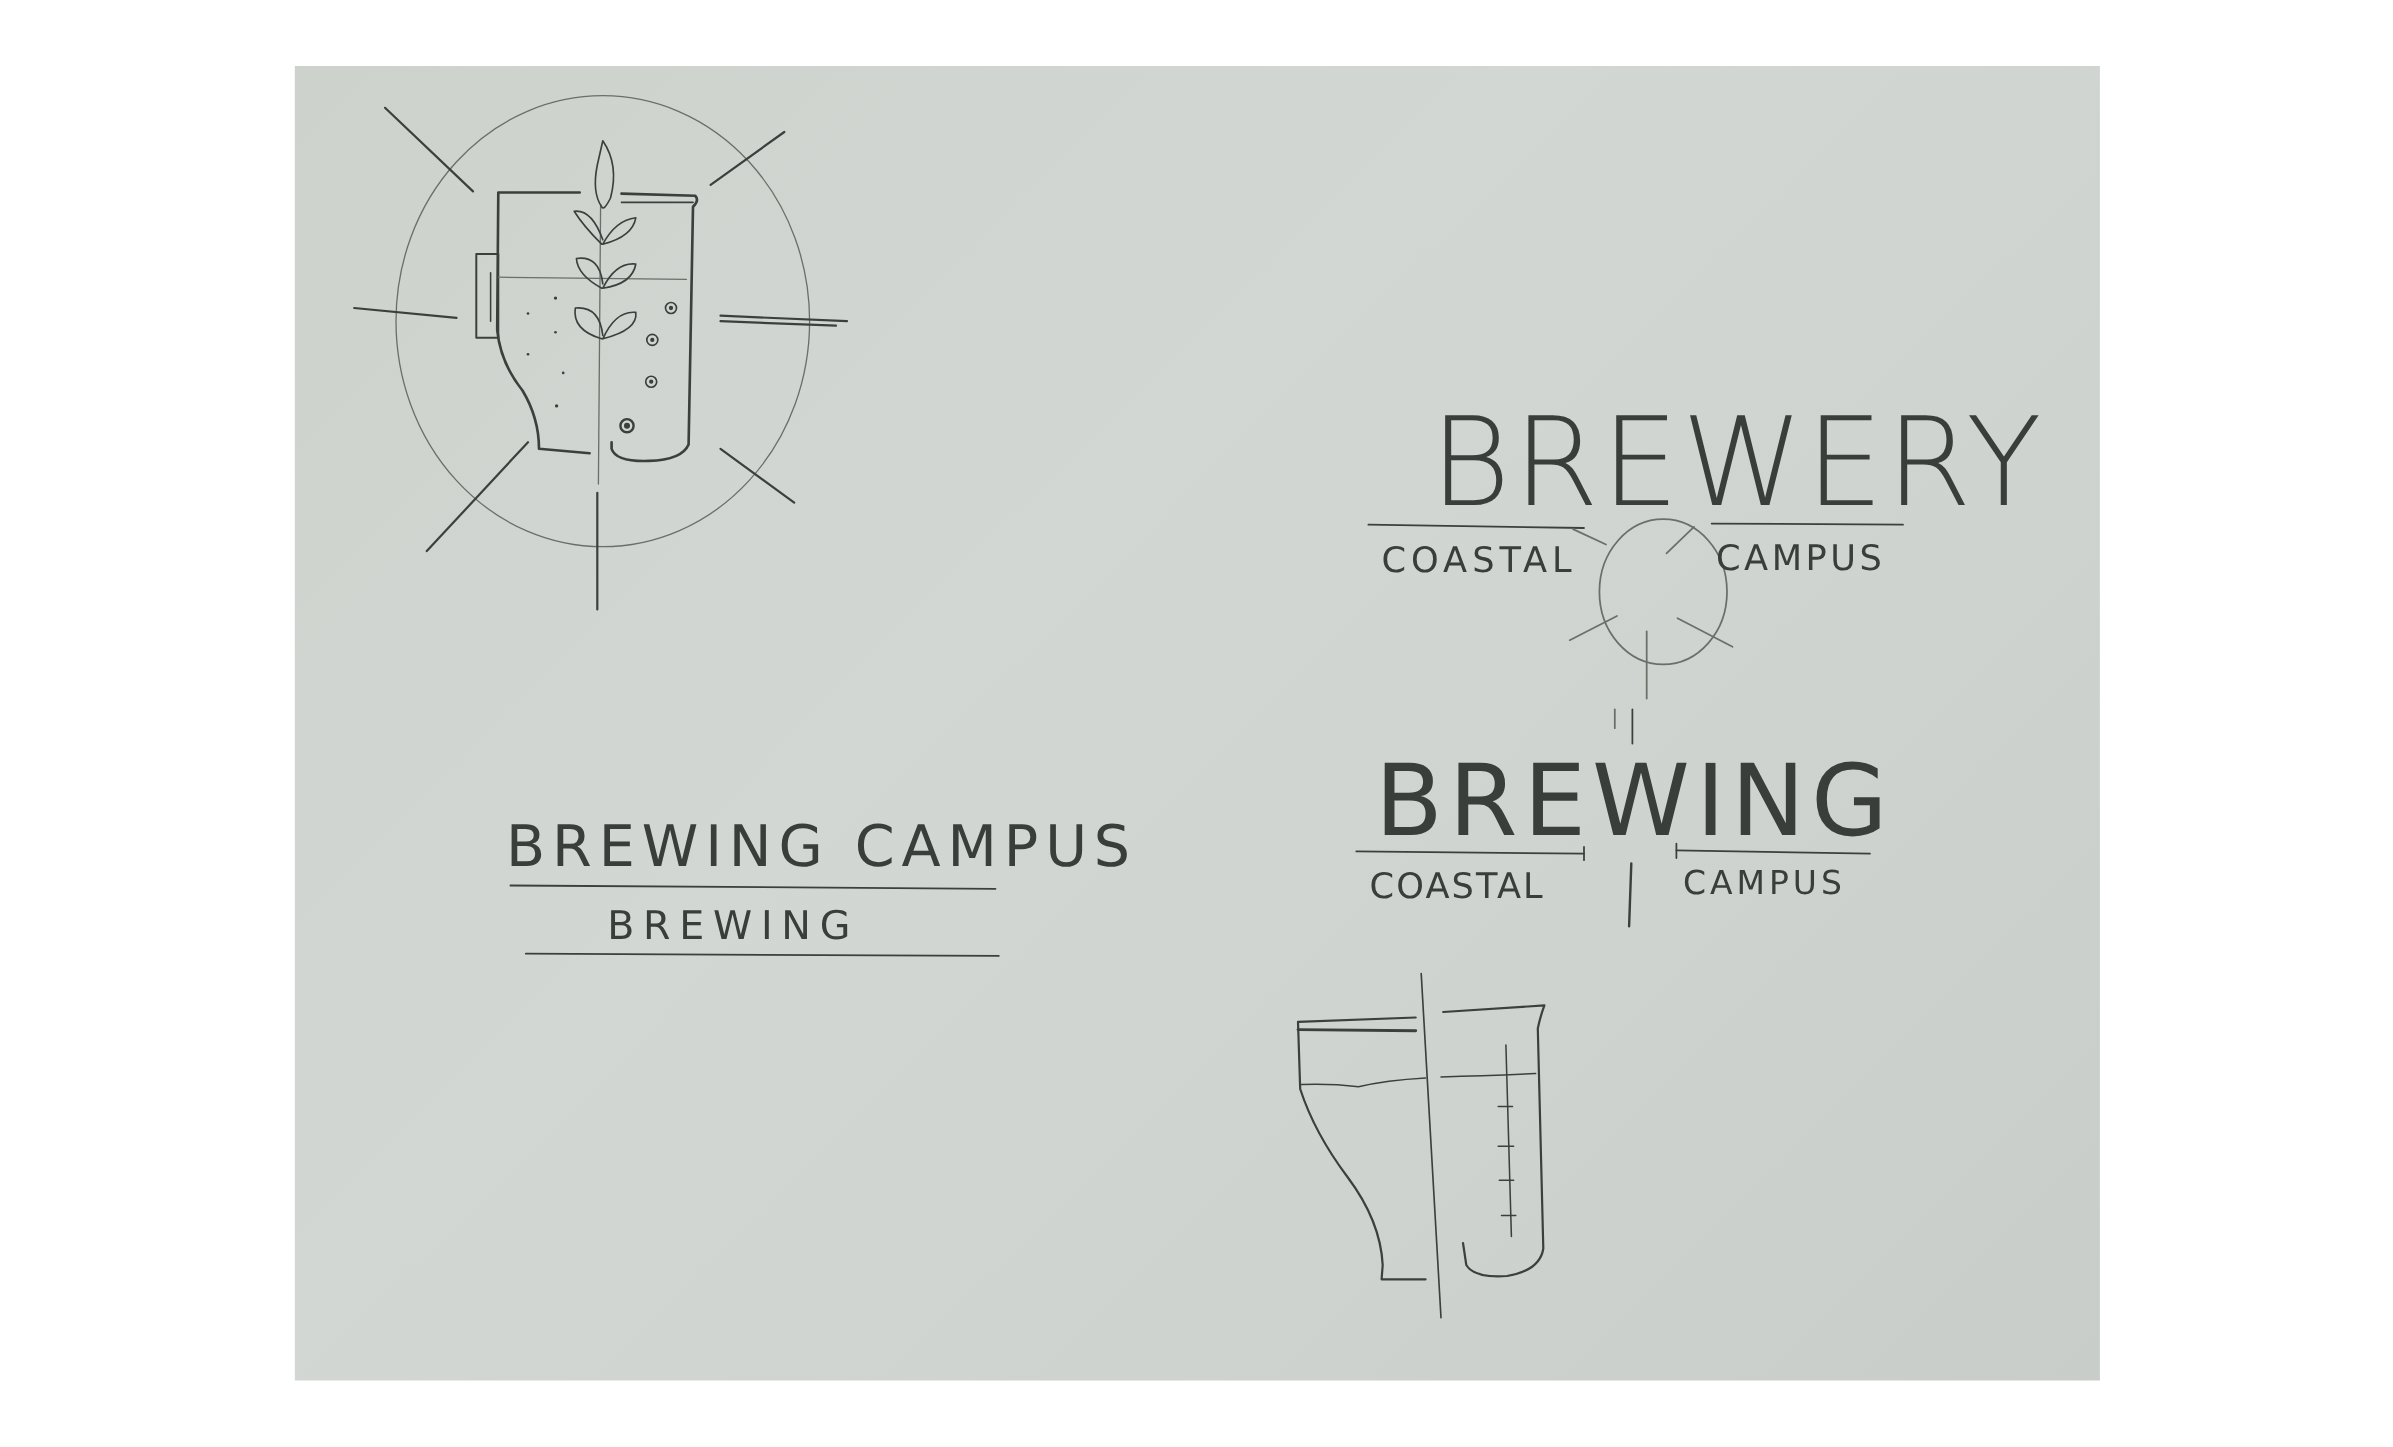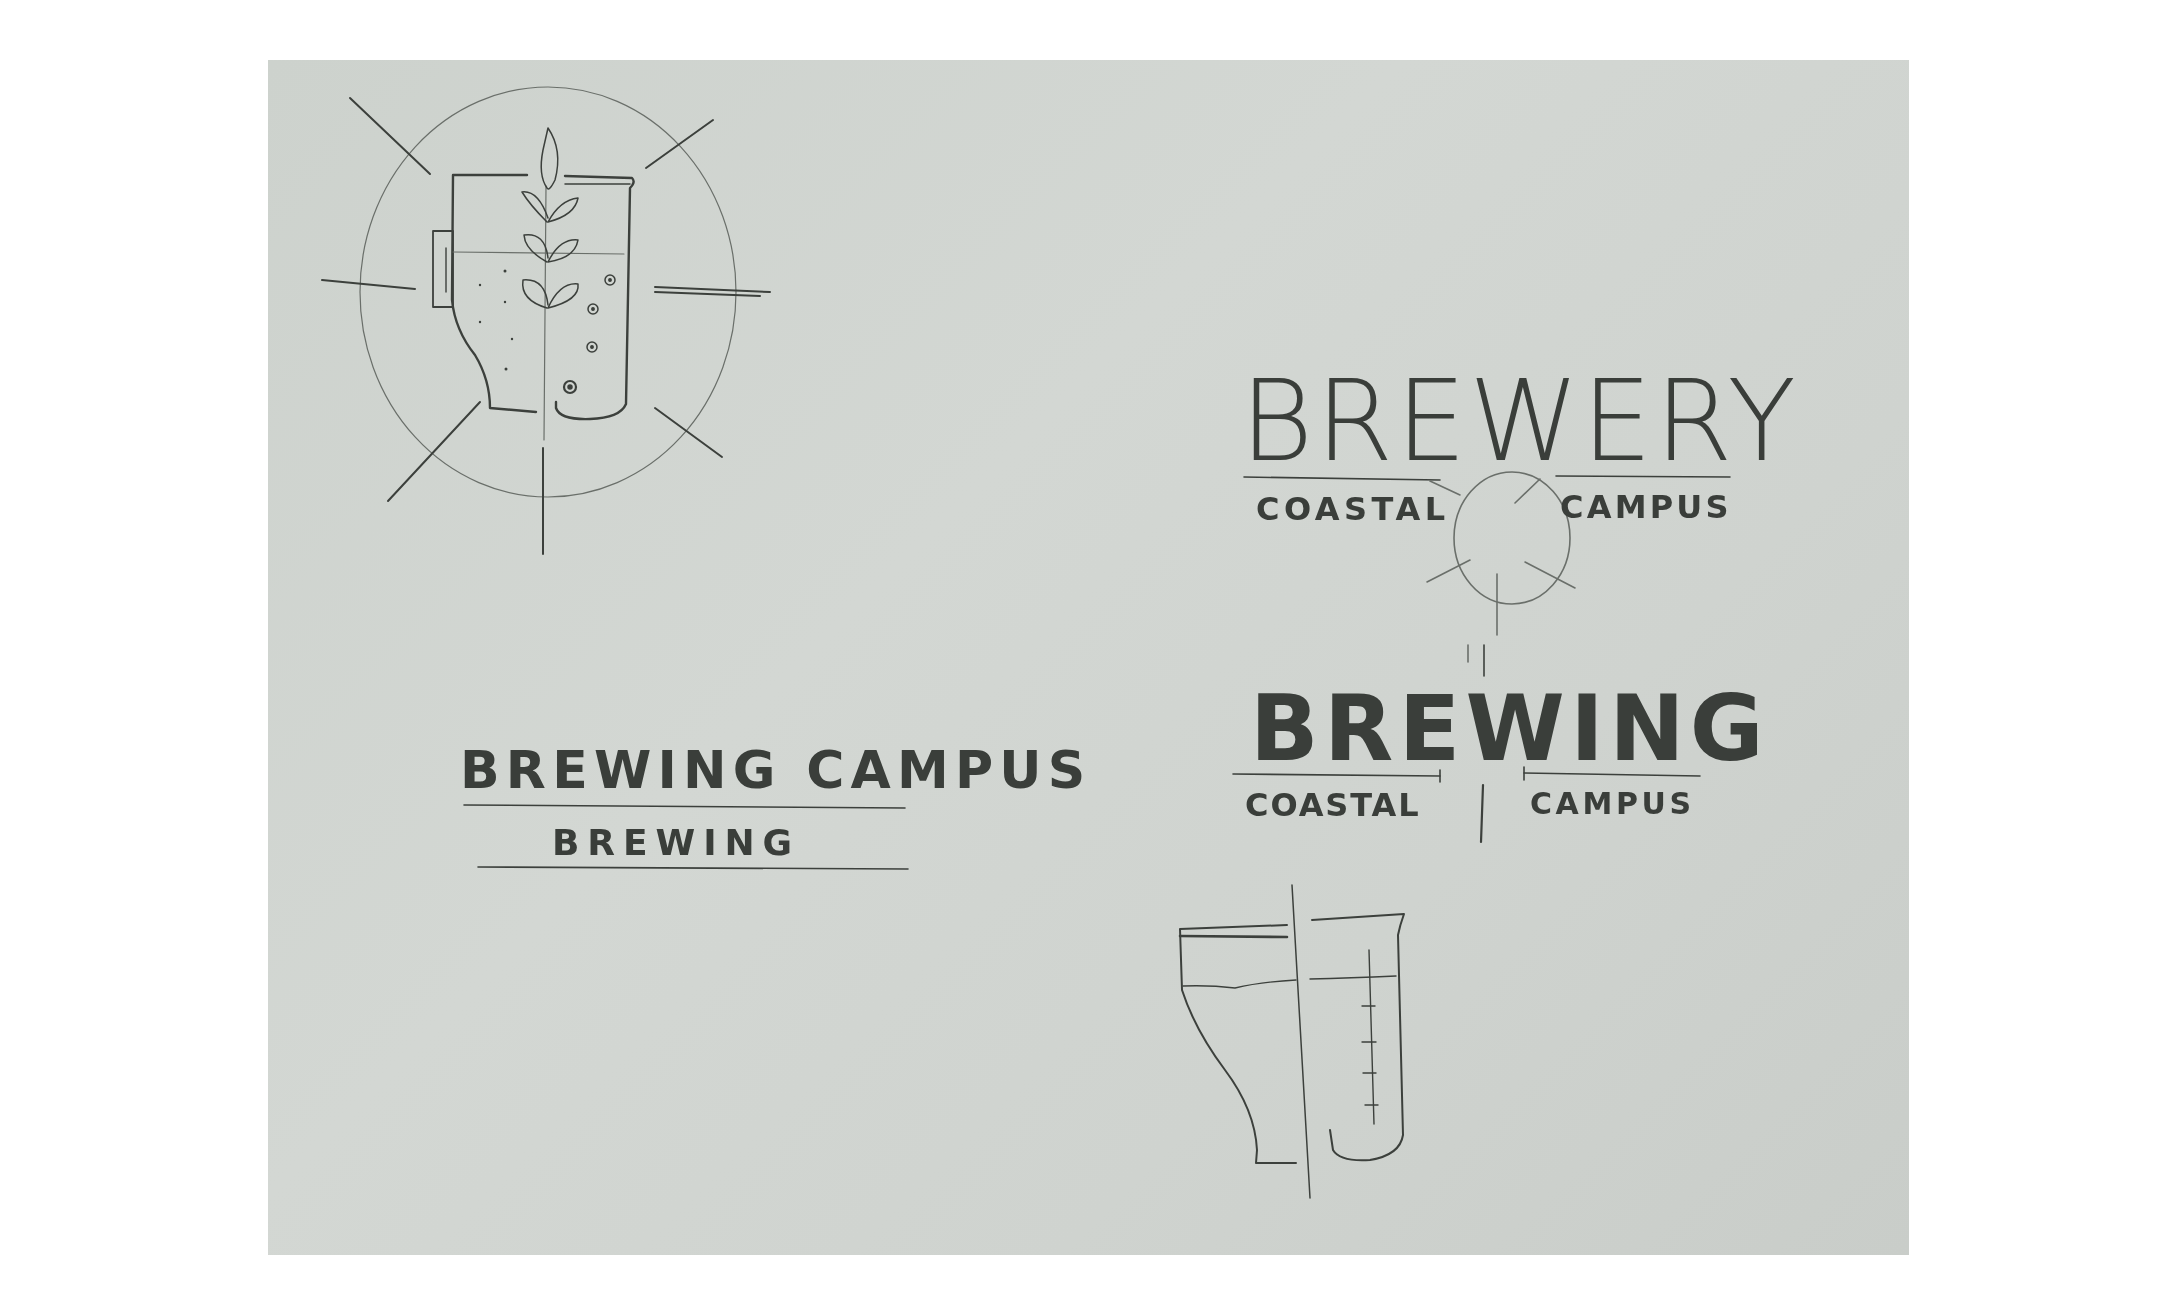--- a/index.html
+++ b/index.html
@@ -7,21 +7,21 @@
     width: 2175px; height: 1315px; background: #ffffff; position: relative; overflow: hidden;
     font-family: "DejaVu Sans", sans-serif;
   }
   .paper {
     position: absolute; left: 268px; top: 60px; width: 1641px; height: 1195px;
     background: linear-gradient(135deg, #cdd2cd 0%, #d3d7d3 40%, #cfd3cf 70%, #c9cdc9 100%);
   }
   svg.sketch { position: absolute; left: 0; top: 0; width: 2175px; height: 1315px; }
   .pencil { fill: none; stroke: #3c403c; stroke-linecap: round; stroke-linejoin: round; }
   .light { stroke: #6a6f6a; }
-  .label { position: absolute; color: #3a3e3a; font-family: "DejaVu Sans", sans-serif; font-weight: 700; white-space: nowrap; letter-spacing: 0.12em; }
+  .label { position: absolute; color: #3a3e3a; font-family: "DejaVu Sans", sans-serif; font-weight: 400; white-space: nowrap; letter-spacing: 0.12em; }
 </style>
 </head>
 <body>
 
 <div class="paper"></div>
 
 <svg class="sketch" viewBox="0 0 2175 1315">
 
   <g>
 
@@ -125,19 +125,19 @@
       <line x1="1362" y1="1042" x2="1376" y2="1042" stroke-width="1.4"></line>
       <line x1="1363" y1="1073" x2="1376" y2="1073" stroke-width="1.4"></line>
       <line x1="1365" y1="1105" x2="1378" y2="1105" stroke-width="1.4"></line>
     </g>
   </g>
 </svg>
 
 <div class="label" style="left:460px; top:740px; font-size:52px; letter-spacing:0.12em;">BREWING CAMPUS</div>
 <div class="label" style="left:552px; top:822px; font-size:36px; letter-spacing:0.22em;">BREWING</div>
 
-<div class="label" style="left:1240px; top:356px; font-size:112px; font-weight:200; letter-spacing:0.02em;">BREWERY</div>
+<div class="label" style="left:1300px; top:356px; font-size:112px; font-weight:200; letter-spacing:0.02em;">BREWERY</div>
 <div class="label" style="left:1256px; top:490px; font-size:32px; letter-spacing:0.14em;">COASTAL</div>
 <div class="label" style="left:1560px; top:488px; font-size:32px; letter-spacing:0.1em;">CAMPUS</div>
 
 <div class="label" style="left:1250px; top:676px; font-size:90px; letter-spacing:0.06em;">BREWING</div>
 <div class="label" style="left:1245px; top:786px; font-size:32px; letter-spacing:0.06em;">COASTAL</div>
 <div class="label" style="left:1530px; top:786px; font-size:30px; letter-spacing:0.12em;">CAMPUS</div>
 
 </body></html>

